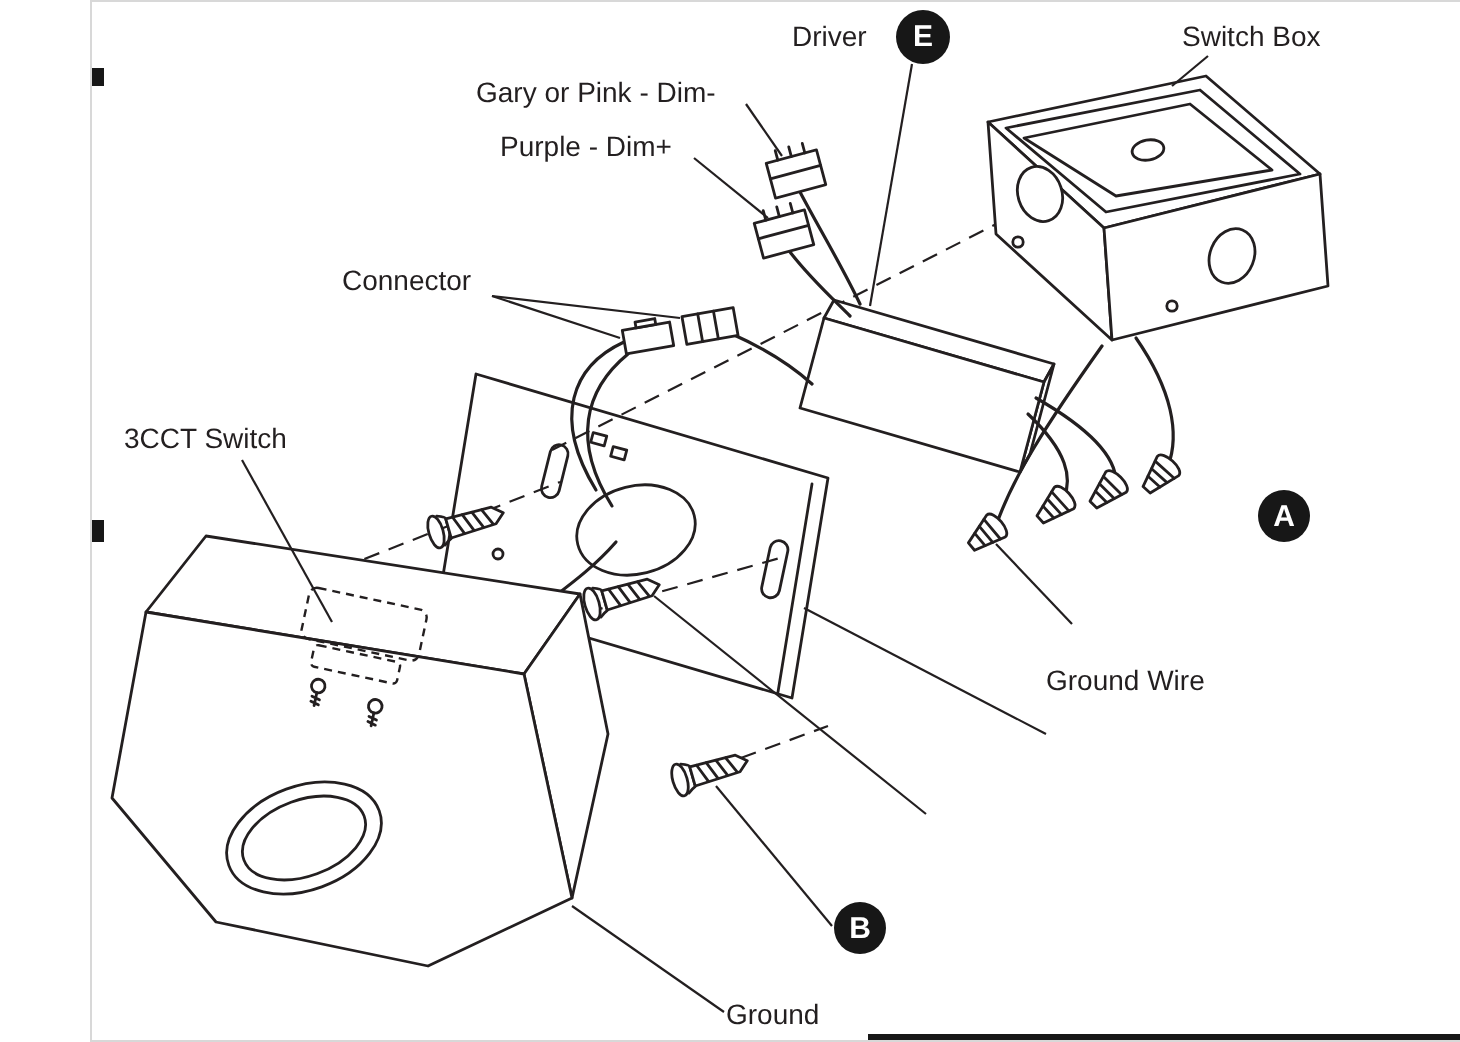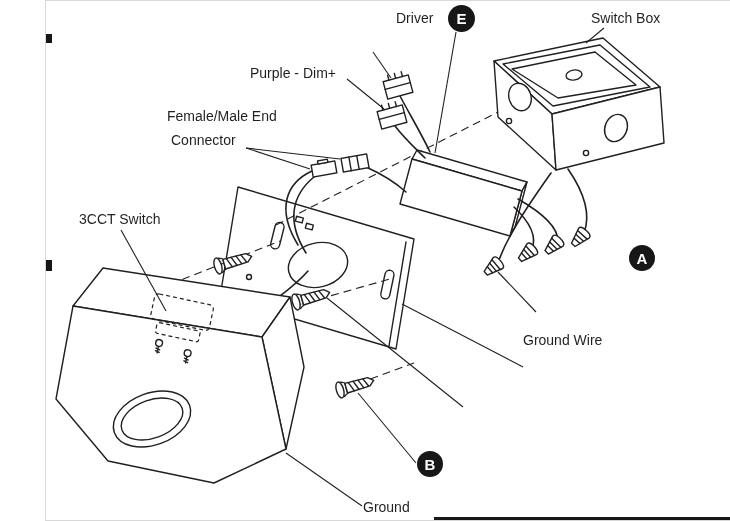--- a/index.html
+++ b/index.html
@@ -164,24 +164,24 @@
       <path class="lead" d="M477,366 L356,303"></path>
       <path class="lead" d="M417,406 L281,297"></path>
       <path class="lead" d="M370,462 L312,392"></path>
       <path class="lead" d="M316,505 L240,452"></path>
     </g>
   </svg>
 
   <div class="lbl" style="left:350px;top:9px">Driver</div>
   <div class="badge" style="left:402px;top:4px;width:27px;height:27px">E</div>
   <div class="lbl" style="left:545px;top:9px">Switch Box</div>
+  <div class="lbl" style="left:192px;top:37px">Gary or Pink - Dim-</div>
   <div class="lbl" style="left:204px;top:64px">Purple - Dim+</div>
-  <div class="lbl" style="left:121px;top:107px">Female/Male End</div>
   <div class="lbl" style="left:125px;top:131px">Connector</div>
-  <div class="lbl" style="left:33px;top:210px">3CCT Switch</div>
+  <div class="lbl" style="left:16px;top:210px">3CCT Switch</div>
   <div class="badge" style="left:583px;top:244px">A</div>
   <div class="lbl" style="left:477px;top:331px">Ground Wire</div>
   <div class="badge" style="left:371px;top:450px">B</div>
   <div class="lbl" style="left:317px;top:498px">Ground</div>
 
   <div class="mark" style="left:0;top:33px;width:6px;height:9px"></div>
   <div class="mark" style="left:0;top:259px;width:6px;height:11px"></div>
   <div class="mark" style="left:388px;top:516px;width:342px;height:5px"></div>
 
 </div>

